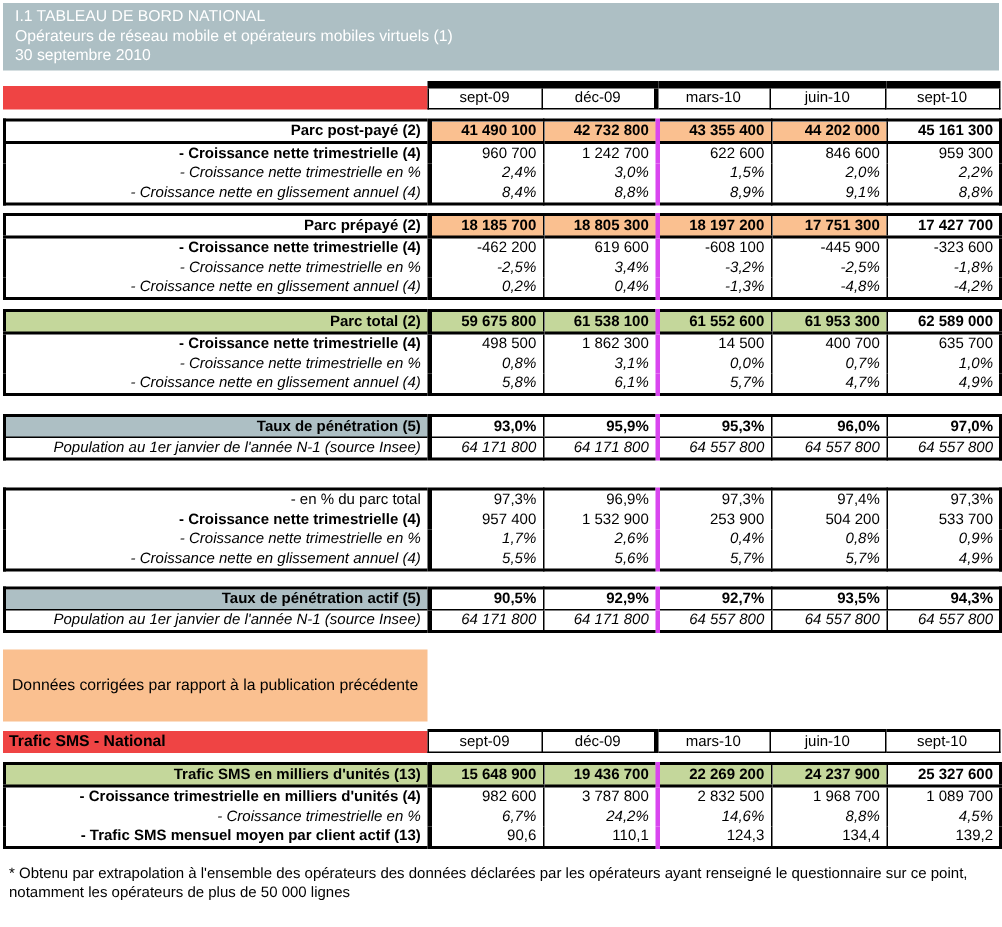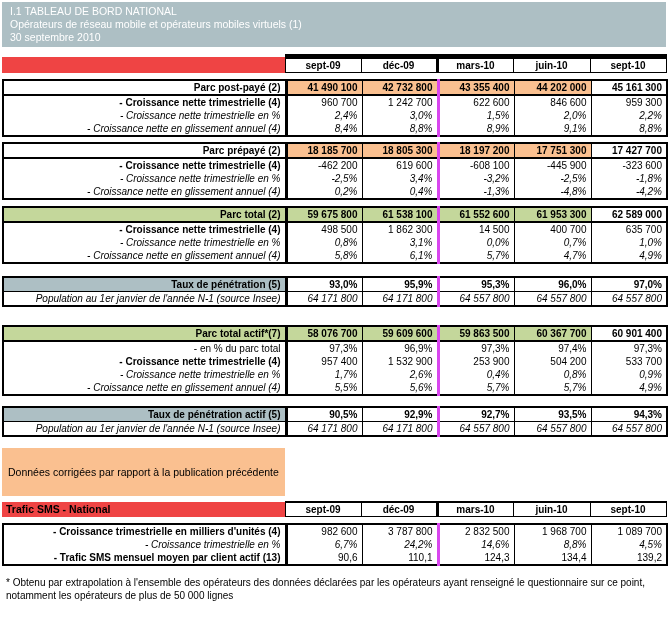--- a/index.html
+++ b/index.html
@@ -16,21 +16,21 @@
     background:var(--hdrbg);color:#fff;font-weight:normal;
     padding:3px 8px 4px 8px;font-size:10.5px;line-height:13px;height:45px;
   }
   table{border-collapse:collapse;table-layout:fixed;width:664px;}
   td{padding:1px 4px;white-space:nowrap;overflow:hidden;height:12px;}
   
   table.headrow{margin-top:7px;}
   table.headrow td.spacer{border:none;background:#ef4444;}
   table.headrow td.colhead{
     border:1px solid #000;border-top:5px solid #000;
-    font-weight:bold;text-align:center;background:#fff;height:15px;
+    font-weight:normal;text-align:center;background:#fff;height:15px;
   }
   table.headrow td.colhead.thick{border-left:3px solid #000;}
   table.headrow.smshead{margin-top:5px;}
   table.headrow.smshead td.colhead{border-top:2px solid #000;height:14px;}
   table.headrow.smshead td.title{font-weight:bold;text-align:left;font-size:10.5px;}
   
   table.sec{border:2px solid #000;}
   table.sec td.lbl{text-align:right;border-right:3px solid #000;}
   table.sec td.val{text-align:right;border-left:1px solid #000;}
   table.sec td.val.thick{border-left:3px solid #d946ef;margin-left:47px;}
@@ -252,28 +252,20 @@
       <table class="sec">
         <colgroup>
           <col style="width: 283px;">
           <col style="width: 76px;">
           <col style="width: 76px;">
           <col style="width: 76px;">
           <col style="width: 77px;">
           <col style="width: 76px;">
         </colgroup>
         <tbody>
-          <tr class="hl greenrow">
-            <td class="lbl">Parc total actif*(7)</td>
-            <td class="val">58 076 700</td>
-            <td class="val">59 609 600</td>
-            <td class="val thick">59 863 500</td>
-            <td class="val">60 367 700</td>
-            <td class="val">60 901 400</td>
-          </tr>
           <tr>
             <td class="lbl">- en % du parc total</td>
             <td class="val">97,3%</td>
             <td class="val">96,9%</td>
             <td class="val thick">97,3%</td>
             <td class="val">97,4%</td>
             <td class="val">97,3%</td>
           </tr>
           <tr class="boldlbl">
             <td class="lbl">- Croissance nette trimestrielle (4)</td>
@@ -358,20 +350,28 @@
       <table class="sec sms">
         <colgroup>
           <col style="width: 283px;">
           <col style="width: 76px;">
           <col style="width: 76px;">
           <col style="width: 76px;">
           <col style="width: 77px;">
           <col style="width: 76px;">
         </colgroup>
         <tbody>
+          <tr class="hl greenrow">
+            <td class="lbl">Trafic SMS en milliers d'unités (13)</td>
+            <td class="val">15 648 900</td>
+            <td class="val">19 436 700</td>
+            <td class="val thick">22 269 200</td>
+            <td class="val">24 237 900</td>
+            <td class="val">25 327 600</td>
+          </tr>
           <tr class="boldlbl">
             <td class="lbl">- Croissance trimestrielle en milliers d'unités (4)</td>
             <td class="val">982 600</td>
             <td class="val">3 787 800</td>
             <td class="val thick">2 832 500</td>
             <td class="val">1 968 700</td>
             <td class="val">1 089 700</td>
           </tr>
           <tr class="italicrow">
             <td class="lbl">- Croissance trimestrielle en %</td>

